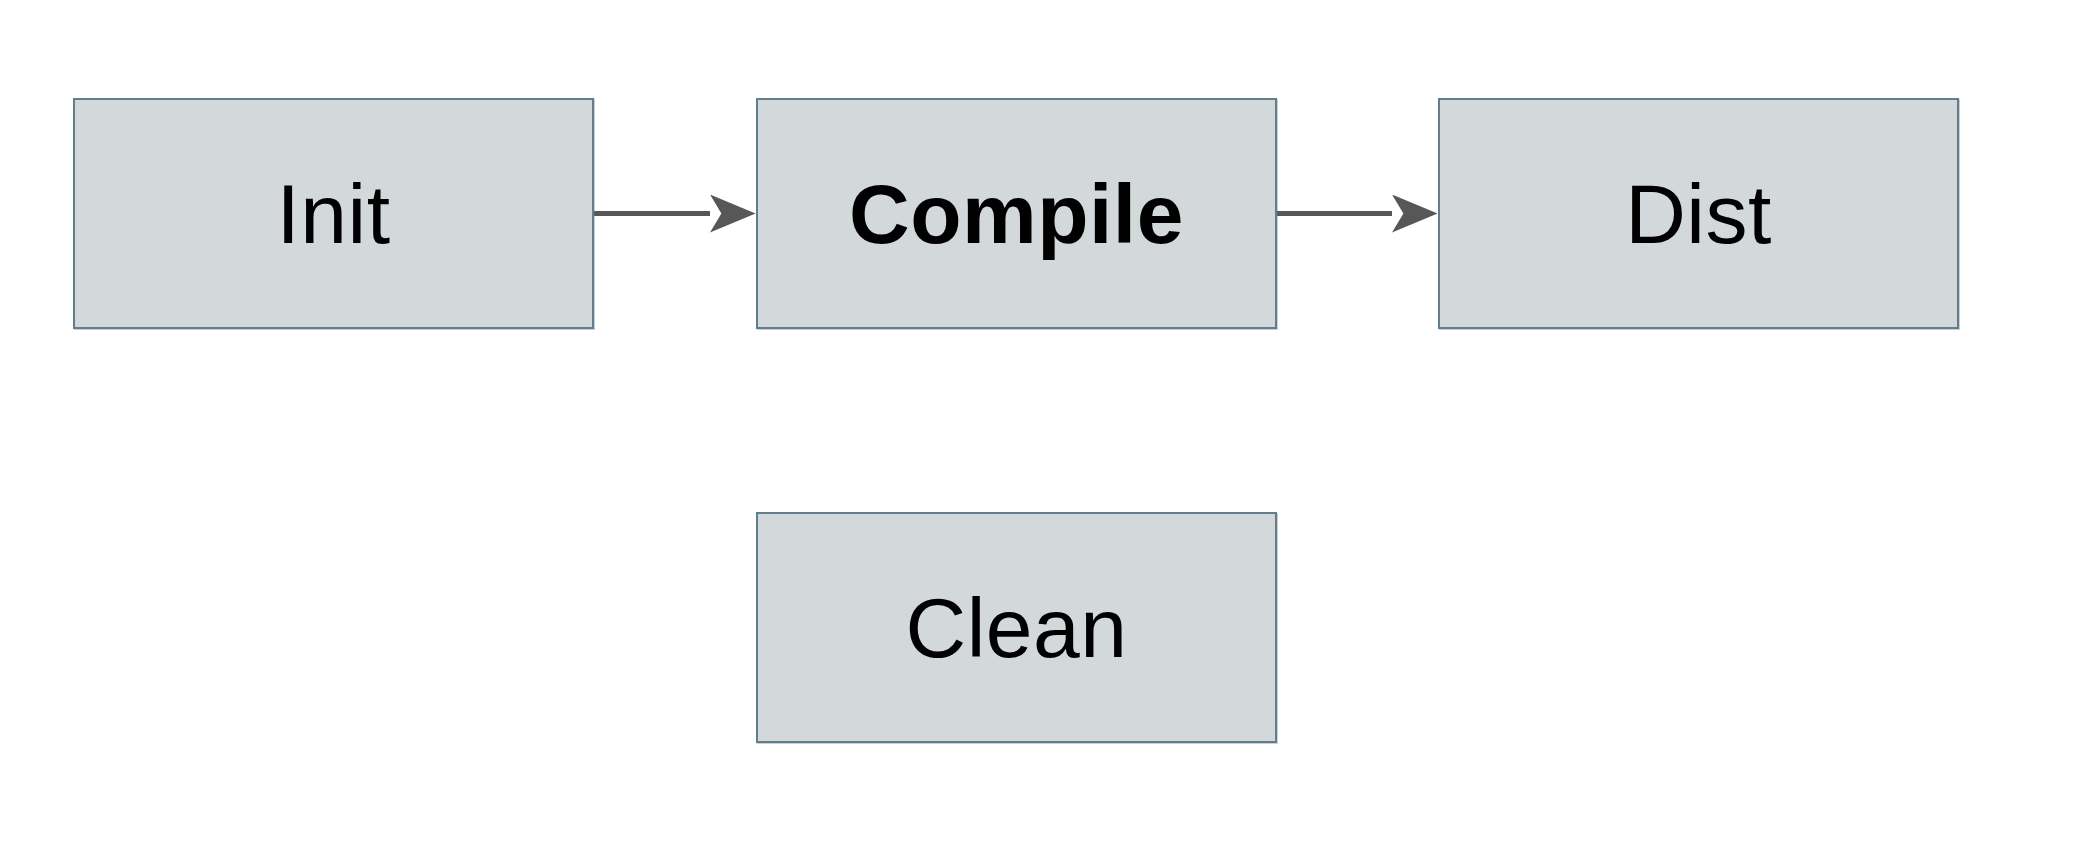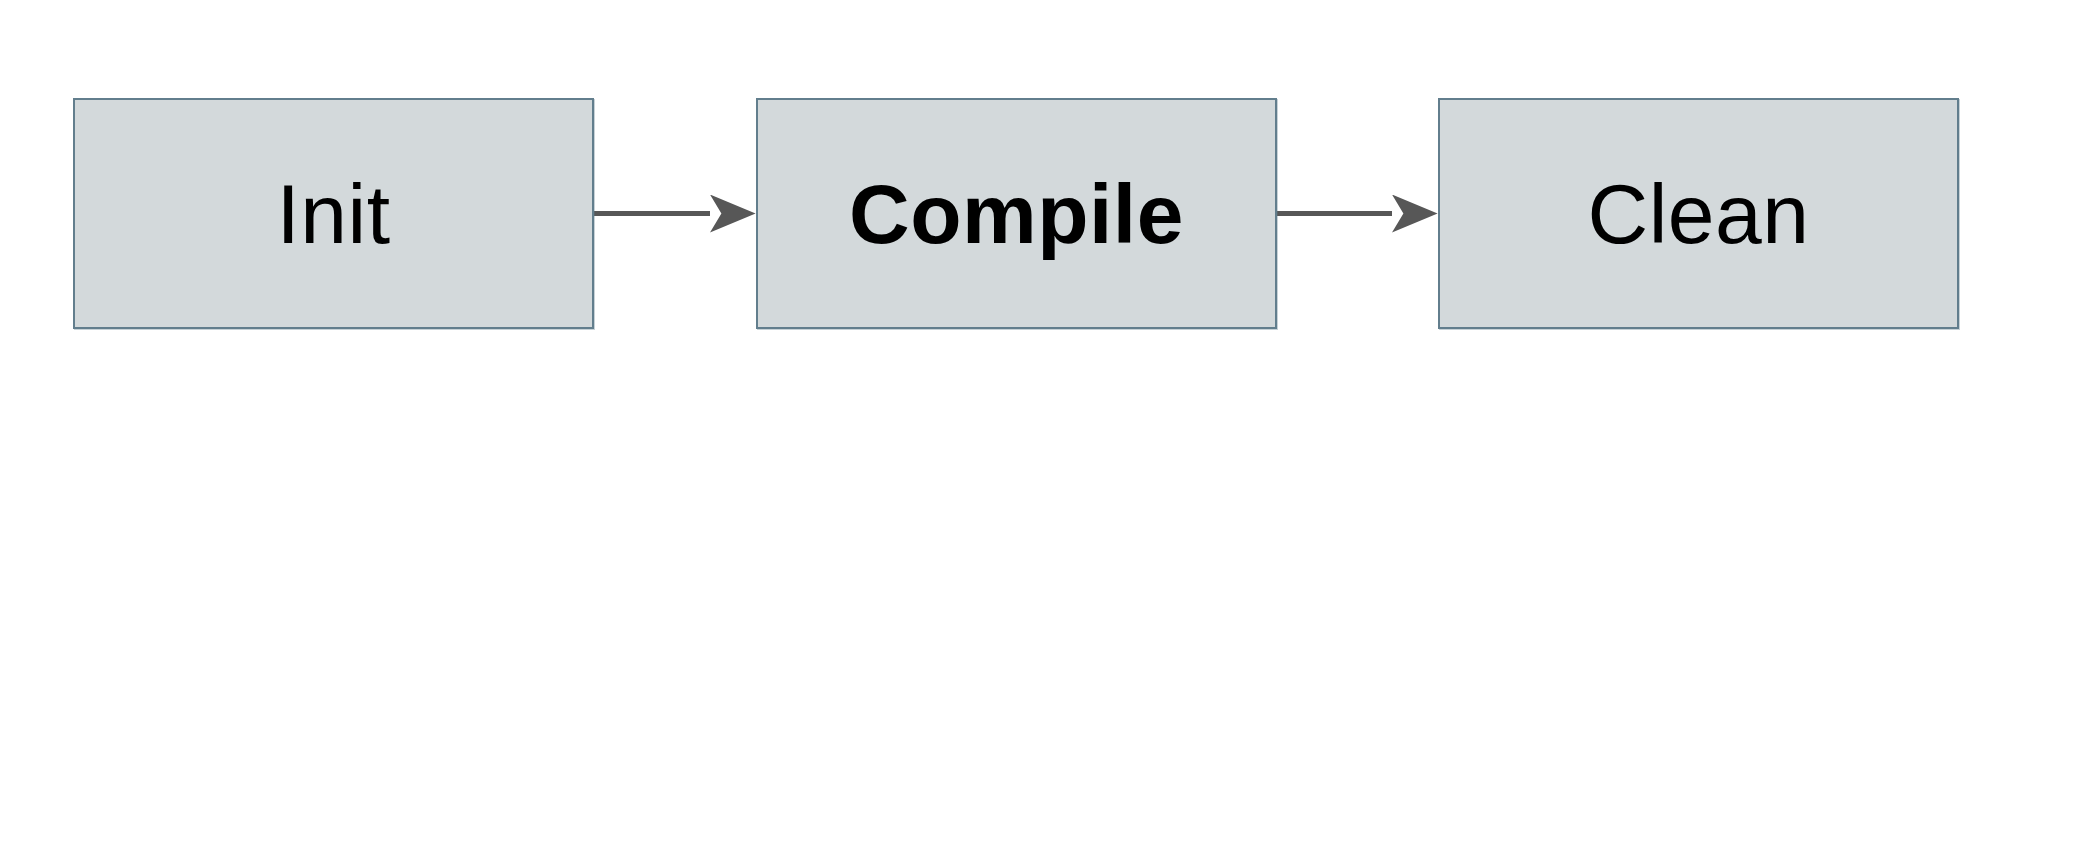--- a/index.html
+++ b/index.html
@@ -53,15 +53,18 @@
   <path d="M 594 213.5 L 710 213.5" stroke="#575757" stroke-width="5" fill="none" marker-end="url(#arrowhead)" data-name="connector-dist-compile"></path>
       <path d="M 1277 213.5 L 1392 213.5" stroke="#575757" stroke-width="5" fill="none" marker-end="url(#arrowhead)" data-name="connector-compile-init"></path>
     </svg>
 <div class="node" data-name="node-dist" style="left: 73px; top: 98px; width: 521px; height: 231px; background: rgb(211, 217, 219); border-color: rgb(98, 126, 141); color: rgb(0, 0, 0);">
       <span data-name="node-label">Init</span>
     </div>
     <div class="node" data-name="node-compile" style="left: 756px; top: 98px; width: 521px; height: 231px; background: rgb(211, 217, 219); border-color: rgb(98, 126, 141); color: rgb(0, 0, 0); font-weight: bold;">
       <span data-name="node-label">Compile</span>
     </div>
     <div class="node" data-name="node-init" style="left: 1438px; top: 98px; width: 521px; height: 231px; background: rgb(211, 217, 219); border-color: rgb(98, 126, 141); color: rgb(0, 0, 0);">
+      <span data-name="node-label">Dist</span>
+    </div>
+    <div class="node" data-name="node-clean" style="left: 756px; top: 512px; width: 521px; height: 231px; background: rgb(211, 217, 219); border-color: rgb(98, 126, 141); color: rgb(0, 0, 0);">
       <span data-name="node-label">Clean</span>
     </div>
   </div>
 
 </body></html>

